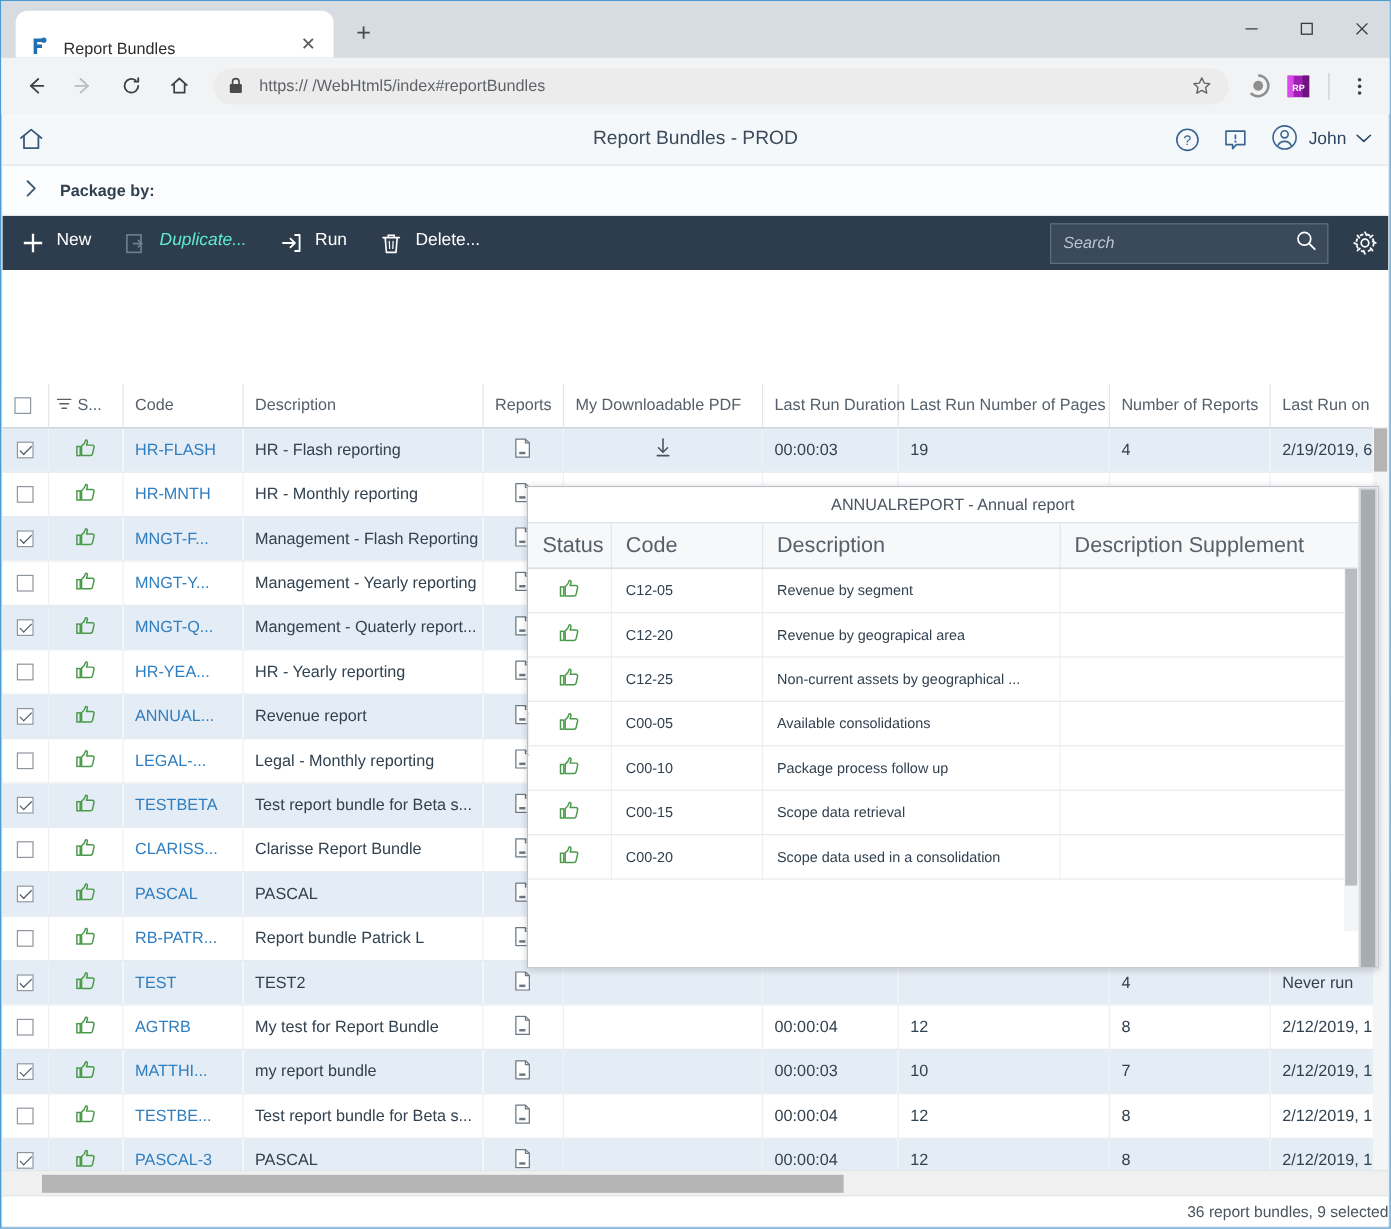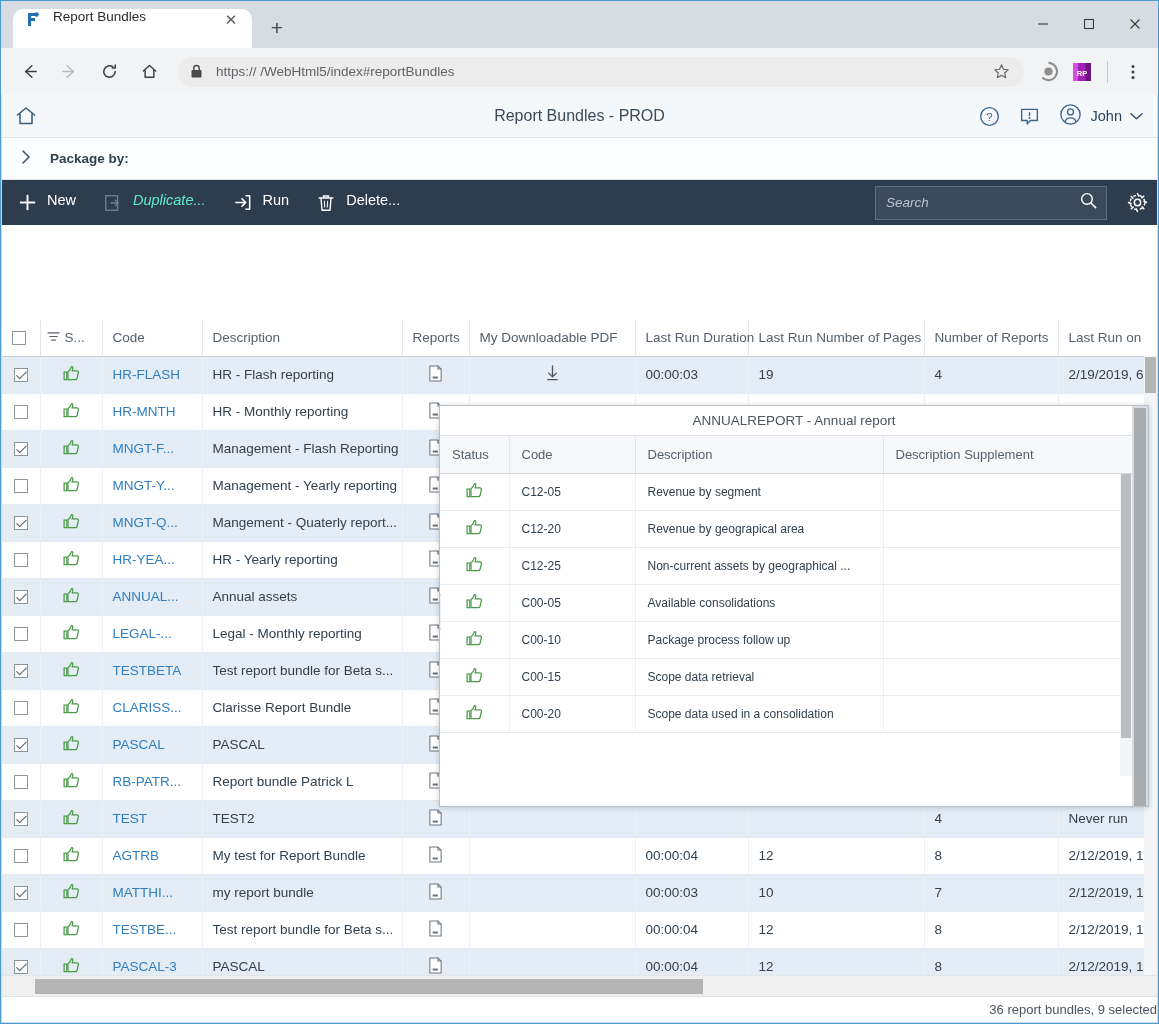--- a/index.html
+++ b/index.html
@@ -10,22 +10,22 @@
     background:#ffffff;
     overflow:hidden;
     -webkit-font-smoothing:antialiased;
   }
 
   
   .browser { width:1159px; height:1024px; position:relative; background:#d6dce1; border:1px solid #4a9ad4; }
 
   .tabstrip { height:47px; background:#d6dce1; position:relative; display:flex; align-items:flex-end; }
   .tab {
-    margin-left:12px; width:239px; height:39px; background:#ffffff;
-    border-radius:10px 10px 0 0; display:flex; align-items:flex-start; padding:0 10px;
+    margin-left:12px; width:265px; height:39px; background:#ffffff;
+    border-radius:10px 10px 0 0; display:flex; align-items:flex-end; padding:0 10px;
     position:relative;
   }
   .tab-favicon { width:20px; height:20px; margin-right:10px; flex:0 0 auto; display:flex; align-items:center; justify-content:center;}
   .tab-title { font-size:13.5px; color:#2c2c2c; flex:1; white-space:nowrap; overflow:hidden; text-overflow:ellipsis; }
   .tab-close { width:22px; height:22px; display:flex; align-items:center; justify-content:center; color:#5b5b5b; font-size:15px; }
   .newtab { width:30px; height:30px; margin-left:10px; margin-bottom:5px; display:flex;align-items:center;justify-content:center; color:#4a4a4a; font-size:21px; }
   .wincontrols { position:absolute; right:0; top:0; height:46px; display:flex; }
   .wc { width:46px; height:46px; display:flex; align-items:center; justify-content:center; color:#3a3a3a; }
 
   .toolbar-browser { height:47px; background:#f1f3f4; display:flex; align-items:center; padding:0 8px; }
@@ -123,21 +123,21 @@
       repeating-linear-gradient(135deg,#5a5a5a 0 1.5px,transparent 1.5px 3px);
   }
   .popup-handle {
     position:absolute; left:-9px; top:188px; width:10px; height:36px; background:#eef1f4;
     border:1px solid #c4cad0; border-right:0; display:flex; align-items:center; justify-content:center;
     font-size:10px; color:#6b7782;
   }
   table.ptable { border-collapse:collapse; table-layout:fixed; width:692px; }
   table.ptable th {
     height:38px; background:#f7f8f9; border-top:1px solid #dde1e5; border-bottom:1px solid #d2d7dc;
-    border-right:1px solid #e3e7ea; font-weight:normal; font-size:13px; color:#55606b; text-align:left; padding:0 12px; white-space:nowrap;
+    border-right:1px solid #e3e7ea; font-weight:normal; font-size:18px; color:#55606b; text-align:left; padding:0 12px; white-space:nowrap;
   }
   table.ptable td {
     height:37px; background:#ffffff; border-bottom:1px solid #e6eaee; border-right:1px solid #eef1f4;
     font-size:12px; color:#32414f; padding:0 12px; white-space:nowrap; overflow:hidden;
   }
   .p-status{width:69px;} .p-code{width:126px;} .p-desc{width:248px;} .p-supp{width:249px;}
   .popup-vtrack { position:absolute; right:16px; top:68px; width:12px; height:302px; background:#f4f5f6; }
   .popup-vthumb { position:absolute; right:17px; top:68px; width:10px; height:264px; background:#b9bdc1; }
   .popup-outer-vtrack { position:absolute; right:0px; top:0px; width:16px; height:402px; background:#d9dcdf; }
   .popup-outer-vthumb { position:absolute; right:2px; top:2px; width:12px; height:398px; background:#a8adb2; }
@@ -511,21 +511,21 @@
                 <td></td>
                 <td></td>
               </tr>
               <tr class="row alt">
                 <td class="center"><span class="cb checked"></span></td>
                 <td class="center"><span class="thumb"><svg width="19" height="19" viewBox="0 0 20 20">
                       <rect x="2.2" y="8.5" width="2.9" height="8" fill="none" stroke="#4a9a4a" stroke-width="1.3"></rect>
                       <path d="M6.3 16.5 L6.3 8.2 C7.6 7.2 9.3 5.2 9.6 3.6 C9.8 2.5 11.5 2.6 11.4 4 C11.35 5 11 6.3 10.6 7.3 L15.6 7.3 C16.8 7.3 17.5 8.2 17.2 9.2 L15.9 15 C15.7 15.9 15 16.5 14.1 16.5 Z" fill="none" stroke="#4a9a4a" stroke-width="1.3" stroke-linejoin="round"></path>
                     </svg></span></td>
                 <td class="code"><a href="#">ANNUAL...</a></td>
-                <td>Annual assets</td>
+                <td>Revenue report</td>
                 <td class="center"><span class="docicon"><svg width="15" height="17" viewBox="0 0 16 18">
                       <path d="M2 1 L10.5 1 L14 4.3 L14 17 L2 17 Z" fill="#ffffff" stroke="#6b7782" stroke-width="1.1" stroke-linejoin="round"></path>
                       <path d="M10.5 1 L10.5 4.3 L14 4.3" fill="none" stroke="#6b7782" stroke-width="1.1" stroke-linejoin="round"></path>
                       <rect x="5" y="12.2" width="5.5" height="2.2" fill="#6b7782"></rect>
                     </svg></span></td>
                 <td class="center"></td>
                 <td></td>
                 <td></td>
                 <td></td>
                 <td></td>

